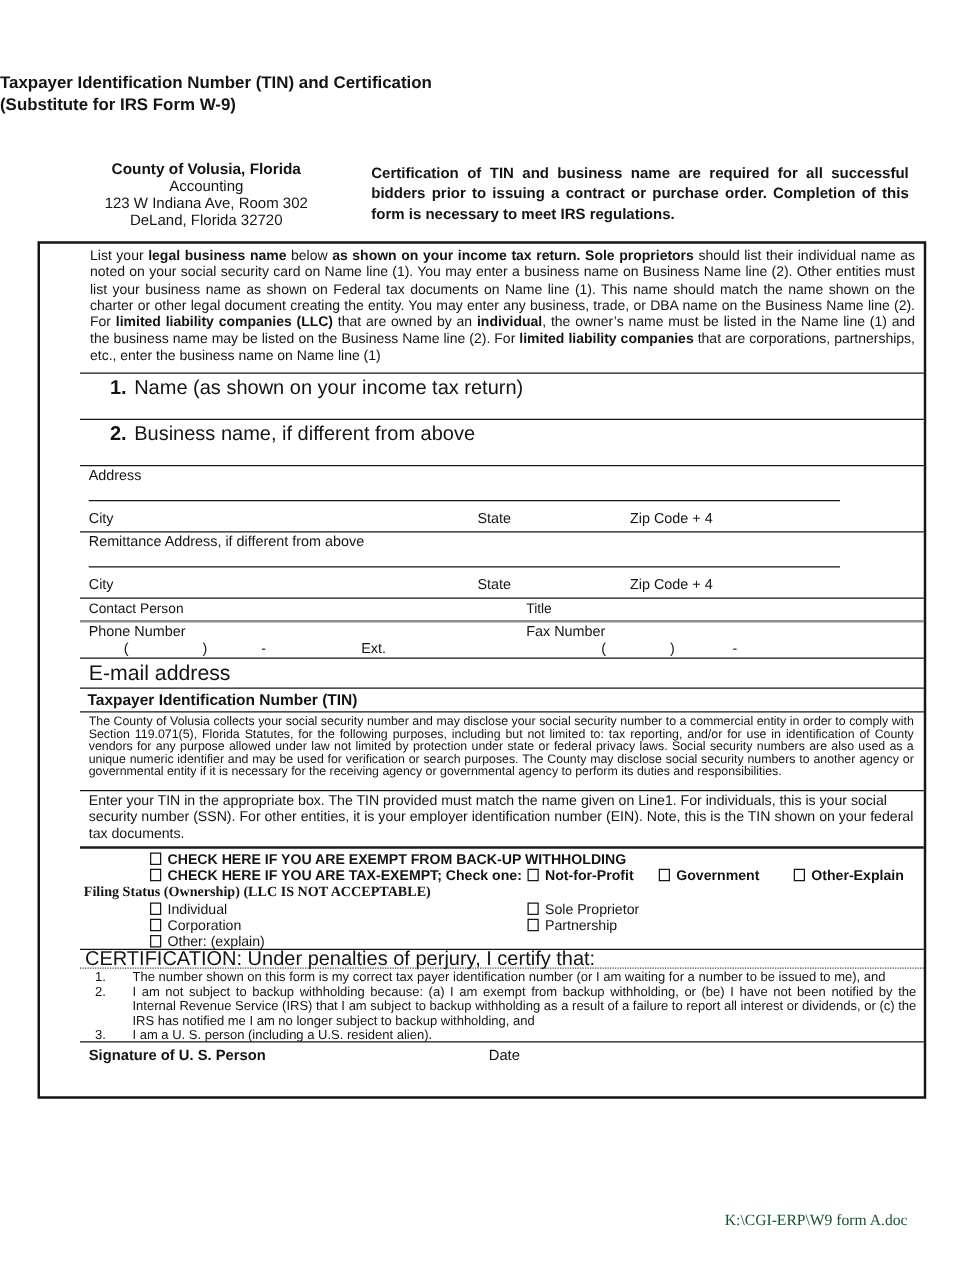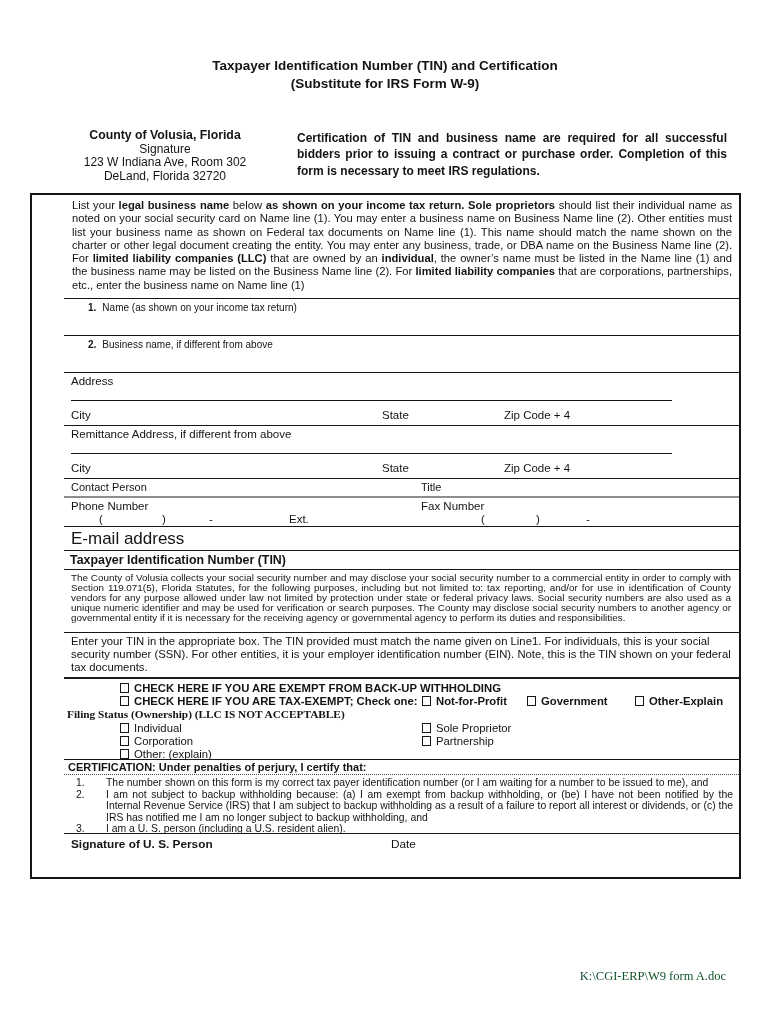--- a/index.html
+++ b/index.html
@@ -7,42 +7,42 @@
   body {
     width:770px; height:1024px; position:relative;
     font-family:"Liberation Sans","DejaVu Sans",sans-serif;
     color:#141414; -webkit-font-smoothing:antialiased;
   }
   .page { position:absolute; inset:0; background:#fff; }
 
   
   .doc-title {
     position:absolute; top:57px; left:0; width:100%;
-    text-align:center; font-weight:bold; font-size:13.5px; line-height:18px;
+    font-weight:bold; font-size:13.5px; line-height:18px;
   }
   .agency {
     position:absolute; top:129px; left:80px; width:170px;
     text-align:center; font-size:12px; line-height:13.6px;
   }
   .agency-name { font-weight:bold; font-size:12.3px; }
   .cert-note {
     position:absolute; top:130px; left:297px; width:430px;
     font-weight:bold; font-size:12px; line-height:16.4px; text-align:justify;
   }
 
   
   .form-table {
     position:absolute; top:193px; left:30px; width:711px;
     border:2px solid #161616; background:#fff;
   }
   .row { position:relative; border-top:1.5px solid #161616;margin-left:32px; }
   .row.first { border-top:none; }
 
   .r-instr { height:103px; padding:4px 7px 0 8px; font-size:11.2px; line-height:13.3px; text-align:justify; }
-  .r-name, .r-biz { height:37px; padding:3px 6px 0 24px; font-size:10px; }
+  .r-name, .r-biz { height:37px; padding:3px 6px 0 24px; font-size:16px; }
   .num { font-weight:bold; margin-right:6px; }
 
   .addr-block { height:53px; }
   .addr-label { position:absolute; top:2px; left:7px; font-size:11.5px; }
   .write-line { position:absolute; top:27px; left:7px; width:601px; border-bottom:1.3px solid #161616; height:0; }
   .csz { position:absolute; bottom:2px; left:0; width:100%; height:14px; font-size:11.5px; }
   .csz .city  { position:absolute; left:7px; }
   .csz .state { position:absolute; left:318px; }
   .csz .zip   { position:absolute; left:440px; }
 
@@ -70,21 +70,21 @@
   .chk-line.head { padding-left:3px; font-weight:bold;font-family:Liberation Serif, serif; }
   .cb {
     display:inline-block; width:9px; height:10px; border:1.5px solid #161616;
     background:#fff; vertical-align:-1px; margin-right:5px;
   }
   .opt2 { position:absolute; left:358px; top:0; }
   .opt2.g { left:463px; }
   .opt2.o { left:571px; }
   .optlabel-bold { font-weight:bold; }
 
-  .r-certhead { height:15px; padding:1px 20px 0 4px; font-weight:bold; font-size:11px; line-height:13px; }
+  .r-certhead { height:15px; padding:1px 20px 0 4px; font-weight:normal; font-size:16px; line-height:13px; }
   .r-certitems { height:59px; border-top:1.5px dotted #4a4a4a; padding:2px 6px 0 12px; font-size:10.4px; line-height:11.6px; }
   .cert-item { display:flex; text-align:justify; }
   .cert-item .cnum { width:30px; flex:0 0 30px; }
   .cert-item .ctext { flex:1; }
 
   .r-sign { height:44px; font-size:11.8px; }
   .sign-label { position:absolute; top:3px; left:7px; font-weight:bold; }
   .date-label { position:absolute; top:3px; left:327px; }
 
   .footer {
@@ -97,21 +97,21 @@
 
 <div class="page">
 
   <div class="doc-title">
     <div>Taxpayer Identification Number (TIN) and Certification</div>
     <div>(Substitute for IRS Form W-9)</div>
   </div>
 
   <div class="agency">
     <div class="agency-name">County of Volusia, Florida</div>
-    <div>Signature</div>
+    <div>Accounting</div>
     <div>123 W Indiana Ave, Room 302</div>
     <div>DeLand, Florida 32720</div>
   </div>
 
   <div class="cert-note">Certification of TIN and business name are required for all successful bidders prior to issuing a contract or purchase order.  Completion of this form is necessary to meet IRS regulations.</div>
 
   <div class="form-table">
 
     <div class="row r-instr first">
       <p><span>List your </span><span style="font-weight: bold;">legal business name</span><span> below </span><span style="font-weight: bold;">as shown on your income tax return.  Sole proprietors</span><span> should list their individual name as noted on your social security card on Name line (1).  You may enter a business name on Business Name line (2).  Other entities must list your business name as shown on Federal tax documents on Name line (1).  This name should match the name shown on the charter or other legal document creating the entity.  You may enter any business, trade, or DBA name on the Business Name line (2).  For </span><span style="font-weight: bold;">limited liability companies (LLC)</span><span> that are owned by an </span><span style="font-weight: bold;">individual</span><span>, the owner’s name must be listed in the Name line (1) and the business name may be listed on the Business Name line (2).  For </span><span style="font-weight: bold;">limited liability companies</span><span> that are corporations, partnerships, etc., enter the business name on Name line (1)</span></p>

